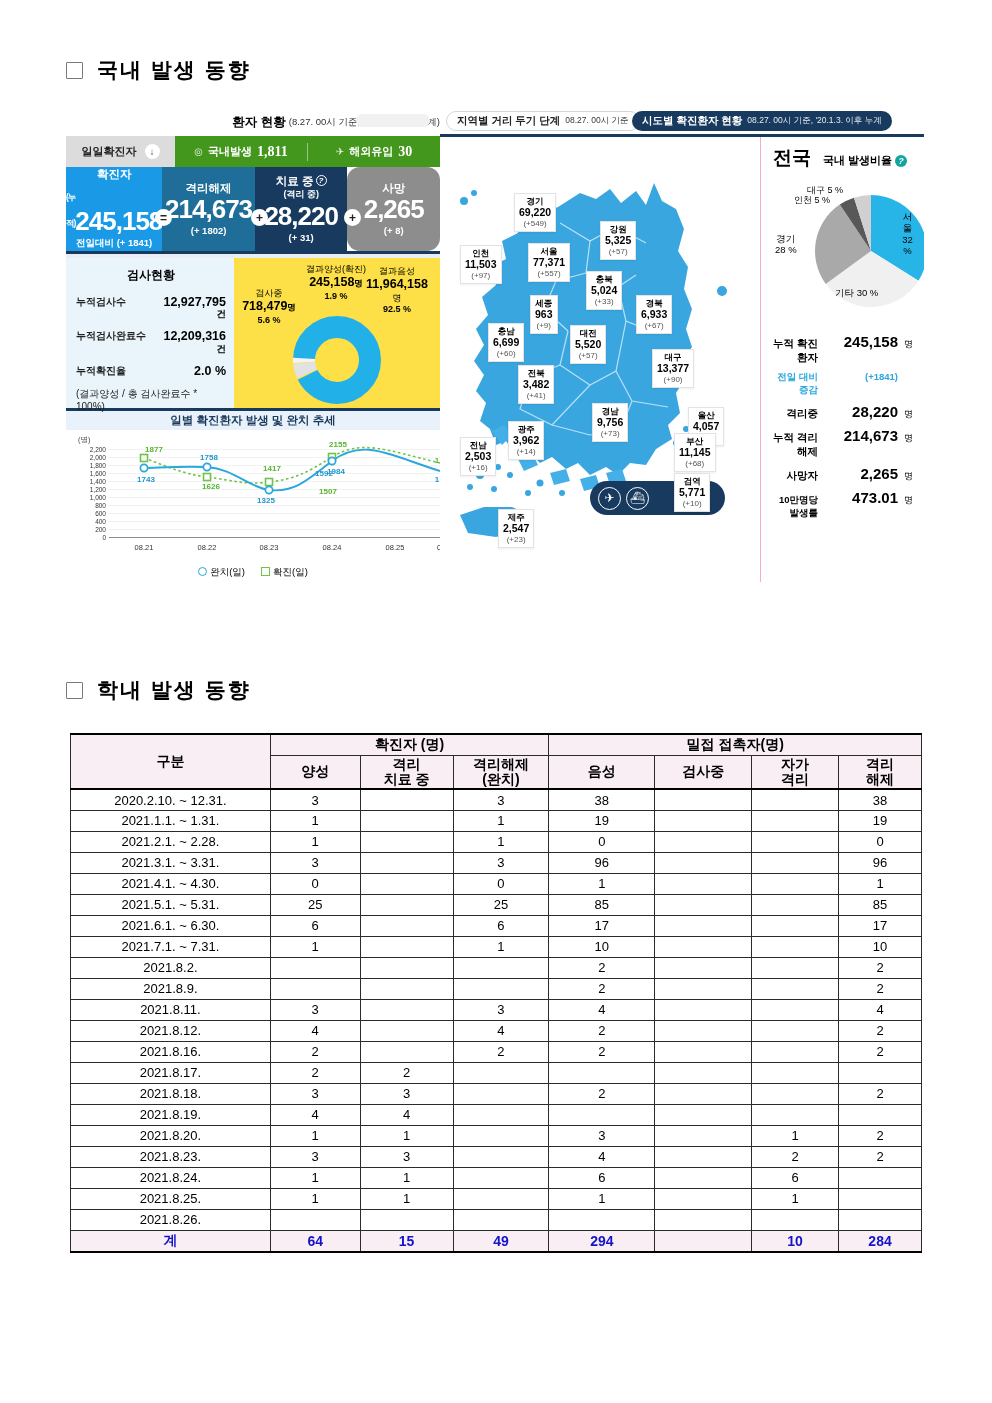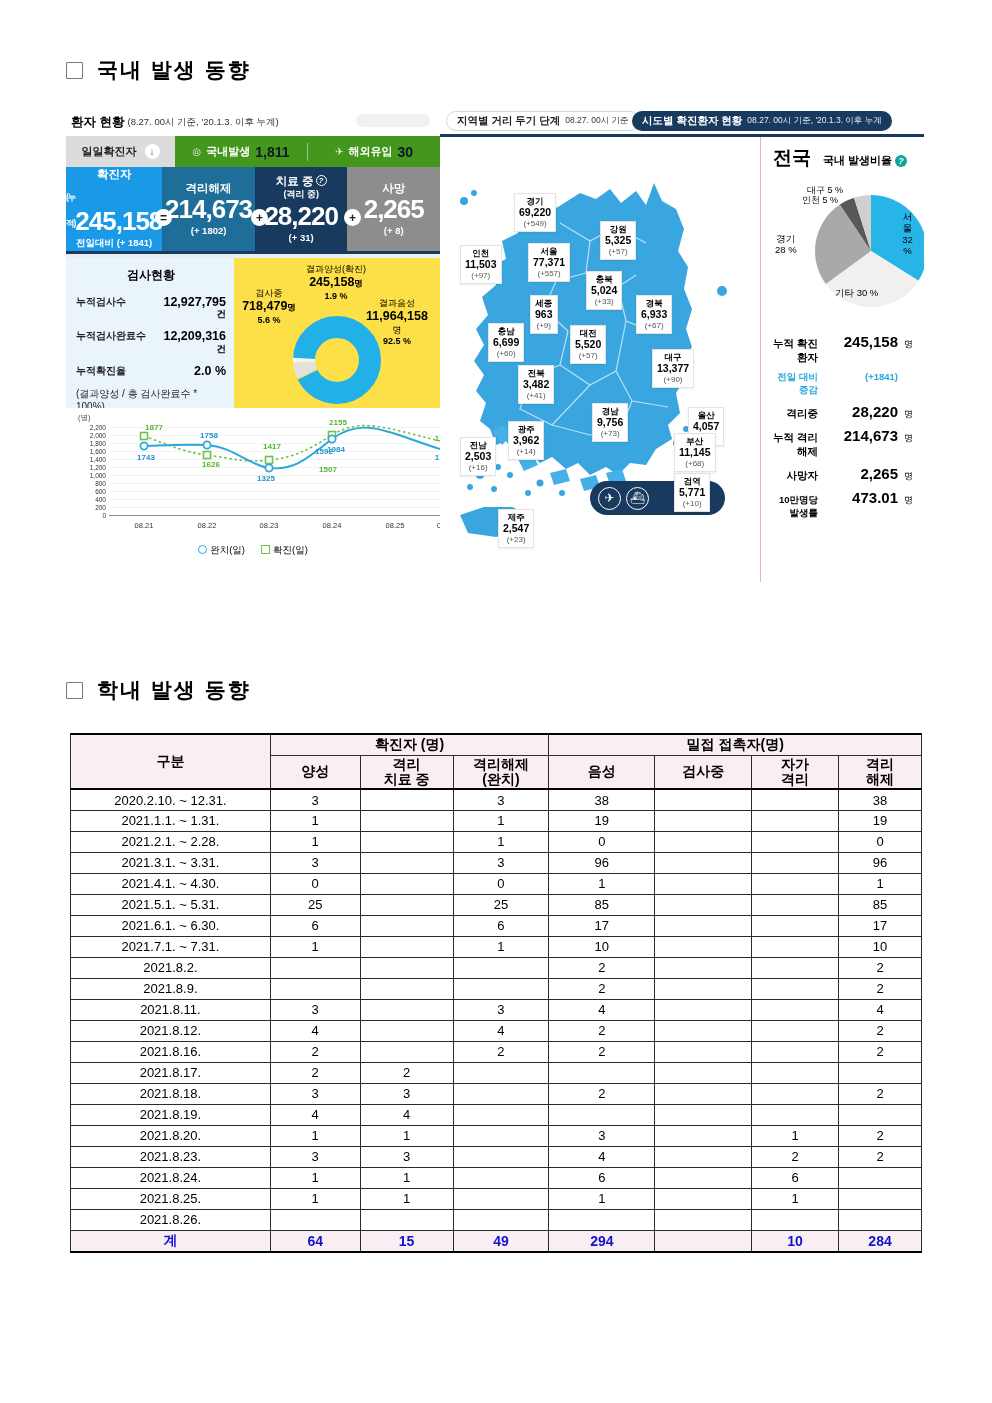--- a/index.html
+++ b/index.html
@@ -33,21 +33,21 @@
     background:#fff;
     display:flex;
   }
   
   .leftcol {
     width:374px; flex:0 0 374px; position:relative;
     border-right:0;
   }
   .panel-title {
     height:28px; background:#fff; display:flex; align-items:center;
-    font-size:11.5px; padding-left:5px;
+    font-size:11.5px; padding-left:5px;justify-content:flex-end;
   }
   .panel-title b { font-size:12.5px; }
   .panel-title span { font-size:9.5px; color:#333; margin-left:3px; }
   .pt-blob { position:absolute; right:10px; top:6px; width:74px; height:13px;
              background:#f1f1f1; border-radius:7px; }
 
   .daily-row { display:flex; height:31px; }
   .daily-lbl {
     width:109px; background:#dcdcdc; display:flex; align-items:center;
     justify-content:center; gap:8px; font-size:11px; font-weight:bold; color:#222;
@@ -59,33 +59,33 @@
   .daily-green {
     flex:1; background:#43971c; display:flex; align-items:center;
     color:#fff; font-size:11px; font-weight:bold; position:relative;
   }
   .daily-green::before{
     content:""; position:absolute; left:-9px; top:0;
     border-top:15.5px solid transparent; border-bottom:15.5px solid transparent;
     border-left:9px solid #dcdcdc;
   }
   .dg-item { flex:1; display:flex; align-items:center; justify-content:center; gap:5px; }
-  .dg-item .num { color:#0f172a; font-size:14px; font-weight:bold; }
+  .dg-item .num { color:#ffffff; font-size:14px; font-weight:bold;font-family:Liberation Serif, serif; }
   .dg-sep { width:1px;height:18px;background:rgba(255,255,255,.45); }
   .ic { font-size:10px; opacity:.85; }
 
   .kpi-row { display:flex; height:84px; color:#fff; position:relative; }
   .kpi { flex:1; display:flex; flex-direction:column; align-items:center;
          justify-content:center; position:relative; }
   .kpi .k-lab { font-size:11.5px; font-weight:bold; line-height:1.05; }
   .kpi .k-sub { font-size:9px; font-weight:bold; }
   .kpi .k-num { font-size:26px; font-weight:bold; line-height:1; margin-top:2px; letter-spacing:-1px;}
   .kpi .k-num small { font-size:8.5px; font-weight:bold; vertical-align:middle; }
   .kpi .k-delta { font-size:9.5px; margin-top:3px; font-weight:bold;}
-  .k1{background:#1a9ae6;} .k2{background:#1e6e99;} .k3{background:#173a5e;} .k4{background:#8d8d8d;}
+  .k1{background:#1a9ae6;} .k2{background:#1e6e99;} .k3{background:#173a5e;} .k4{background:#8d8d8d;border-radius:13px;}
   .op {
     position:absolute; z-index:4; width:17px;height:17px;border-radius:50%;
     background:#fff; color:#222; font-size:12px; font-weight:bold;
     display:flex;align-items:center;justify-content:center; top:42px;
   }
   .qm { display:inline-block;width:11px;height:11px;border-radius:50%;
         border:1.2px solid #fff;font-size:8px;line-height:9px;text-align:center;
         vertical-align:2px; margin-left:2px;}
 
   .divider-nav { height:7px; background:#e9eef5; border-top:3px solid #173a5e; }
@@ -285,34 +285,35 @@
         <div class="lab-pos" style="left:52px; top:6px; width:100px;">
           <span>결과양성(확진)</span>
           <b><span>245,158</span><span style="font-size:8.5px">명</span></b>
           <span class="pct">1.9 %</span>
         </div>
         <div class="lab-pos" style="left:0px; top:30px; width:70px;">
           <span>검사중</span>
           <b><span>718,479</span><span style="font-size:8.5px">명</span></b>
           <span class="pct">5.6 %</span>
         </div>
-        <div class="lab-pos" style="left:120px; top:40px; width:86px;">
+        <div class="lab-pos" style="left:120px; top:8px; width:86px;">
           <span>결과음성</span>
           <b>11,964,158</b>
           <span>명</span>
           <span class="pct" style="display:block">92.5 %</span>
         </div>
         <svg class="donut-center" width="92" height="92" viewBox="0 0 92 92">
           <circle cx="46" cy="46" r="33" fill="none" stroke="#22b0e8" stroke-width="22" stroke-dasharray="191.8 15.5" stroke-dashoffset="52" transform="rotate(-90 46 46)"></circle>
           <circle cx="46" cy="46" r="33" fill="none" stroke="#e2e2e2" stroke-width="22" stroke-dasharray="11.6 195.7" stroke-dashoffset="-141" transform="rotate(-90 46 46)"></circle>
           <circle cx="46" cy="46" r="33" fill="none" stroke="#f4f4f4" stroke-width="22" stroke-dasharray="3.9 203.4" stroke-dashoffset="-153" transform="rotate(-90 46 46)"></circle>
         </svg>
       </div>
     </div>
 
+    <div class="chart-head">일별 확진환자 발생 및 완치 추세</div>
     <div class="chart-area">
       <svg width="374" height="130" viewBox="0 0 374 130">
         <text x="12" y="12" font-size="7.5" fill="#444" font-family="Liberation Sans">(명)</text>
         <g font-size="6.5" fill="#333" text-anchor="end" font-family="Liberation Sans">
           <text x="40" y="22">2,200</text>
             <text x="40" y="30">2,000</text>
           <text x="40" y="38">1,800</text>
             <text x="40" y="46">1,600</text>
           <text x="40" y="54">1,400</text>
             <text x="40" y="62">1,200</text>
@@ -561,21 +562,21 @@
               <path d="M0,0 L47.5,29.7 A56,56 0 0,1 -45.3,32.9 Z" fill="#f0f0f0"></path>
               <path d="M0,0 L-45.3,32.9 A56,56 0 0,1 -31.2,-46.5 Z" fill="#a9a9a9"></path>
               <path d="M0,0 L-31.2,-46.5 A56,56 0 0,1 -17.0,-53.3 Z" fill="#585858"></path>
               <path d="M0,0 L-17.0,-53.3 A56,56 0 0,1 0,-56 Z" fill="#d0d0d0"></path>
             </g>
           </svg>
           <div class="pie-lab" style="left:126px; top:36px;"><span>서울</span><br><span>32 %</span></div>
           <div class="pie-lab" style="left:62px; top:112px;"><span>기타</span> <span>30 %</span></div>
           <div class="pie-lab" style="left:2px; top:58px;"><span>경기</span><br><span>28 %</span></div>
           <div class="pie-lab" style="left:34px; top:10px; font-size:9px;"><span>대구</span> <span>5 %</span></div>
-          <div class="pie-lab" style="left:29px; top:20px; font-size:9px;"><span>인천</span> <span>5 %</span></div>
+          <div class="pie-lab" style="left:21px; top:20px; font-size:9px;"><span>인천</span> <span>5 %</span></div>
         </div>
 
         <div class="sb-rows">
           <div class="sb-row">
             <span class="lab">누적 확진환자</span>
             <span class="val">245,158</span>
             <span class="unit">명</span>
           </div>
           <div class="sb-row delta">
             <span class="lab">전일 대비 증감</span>

